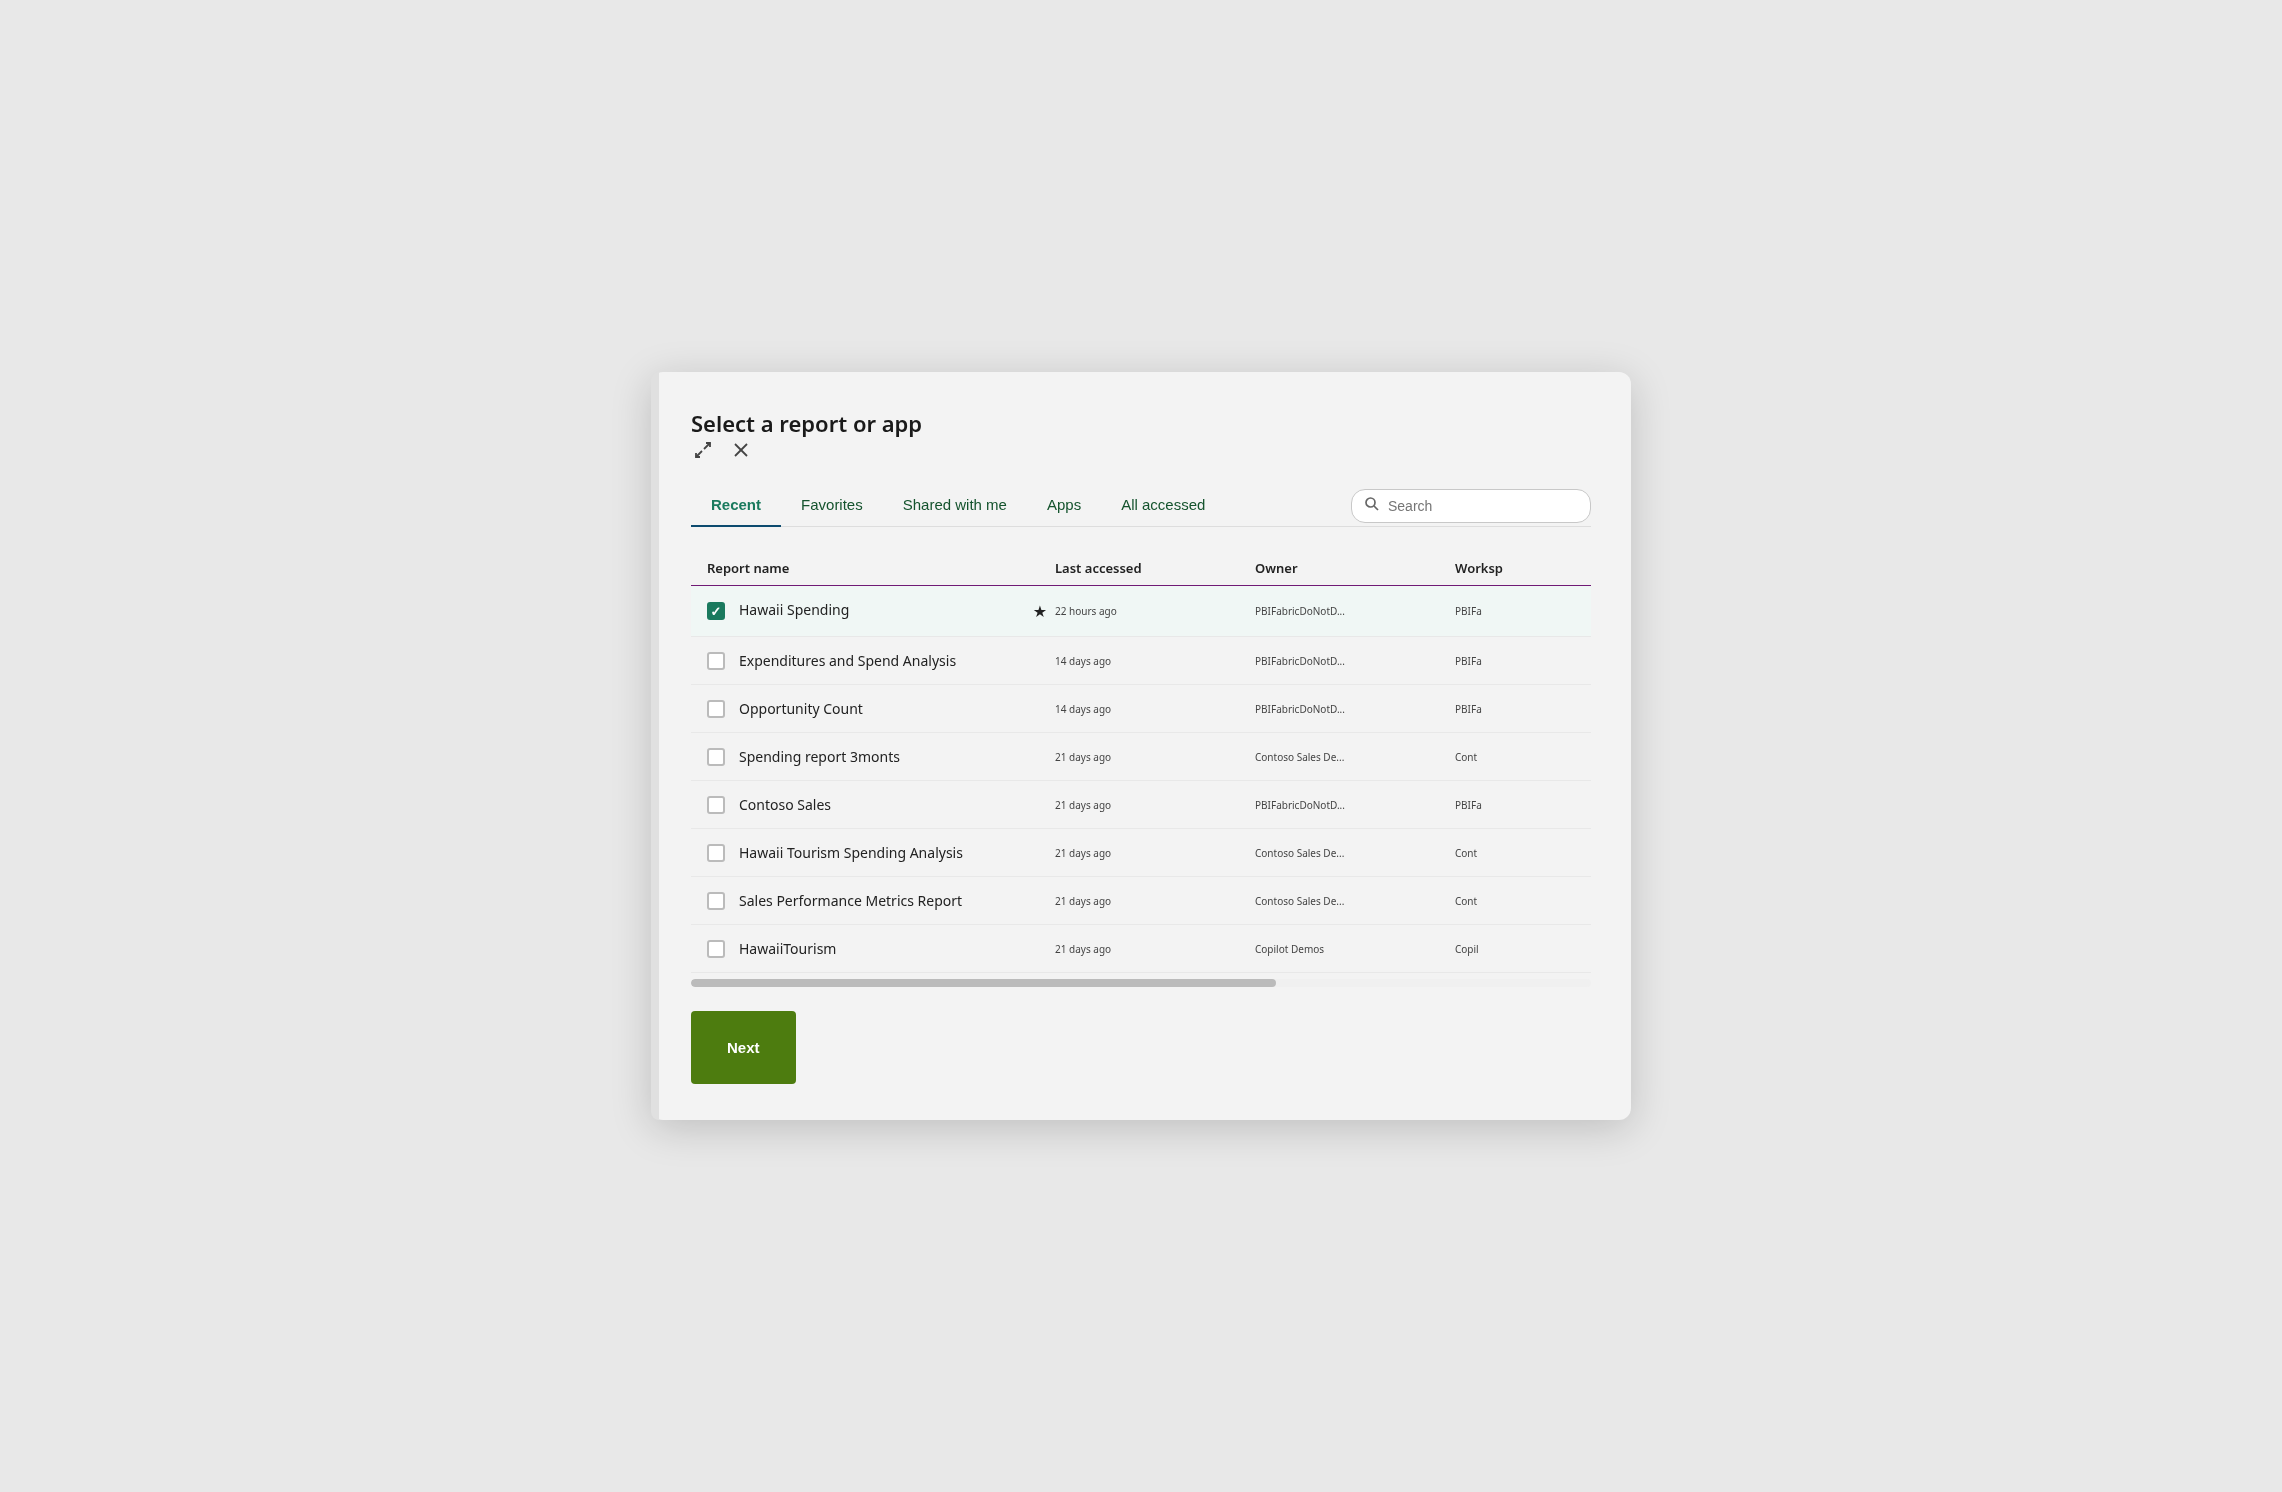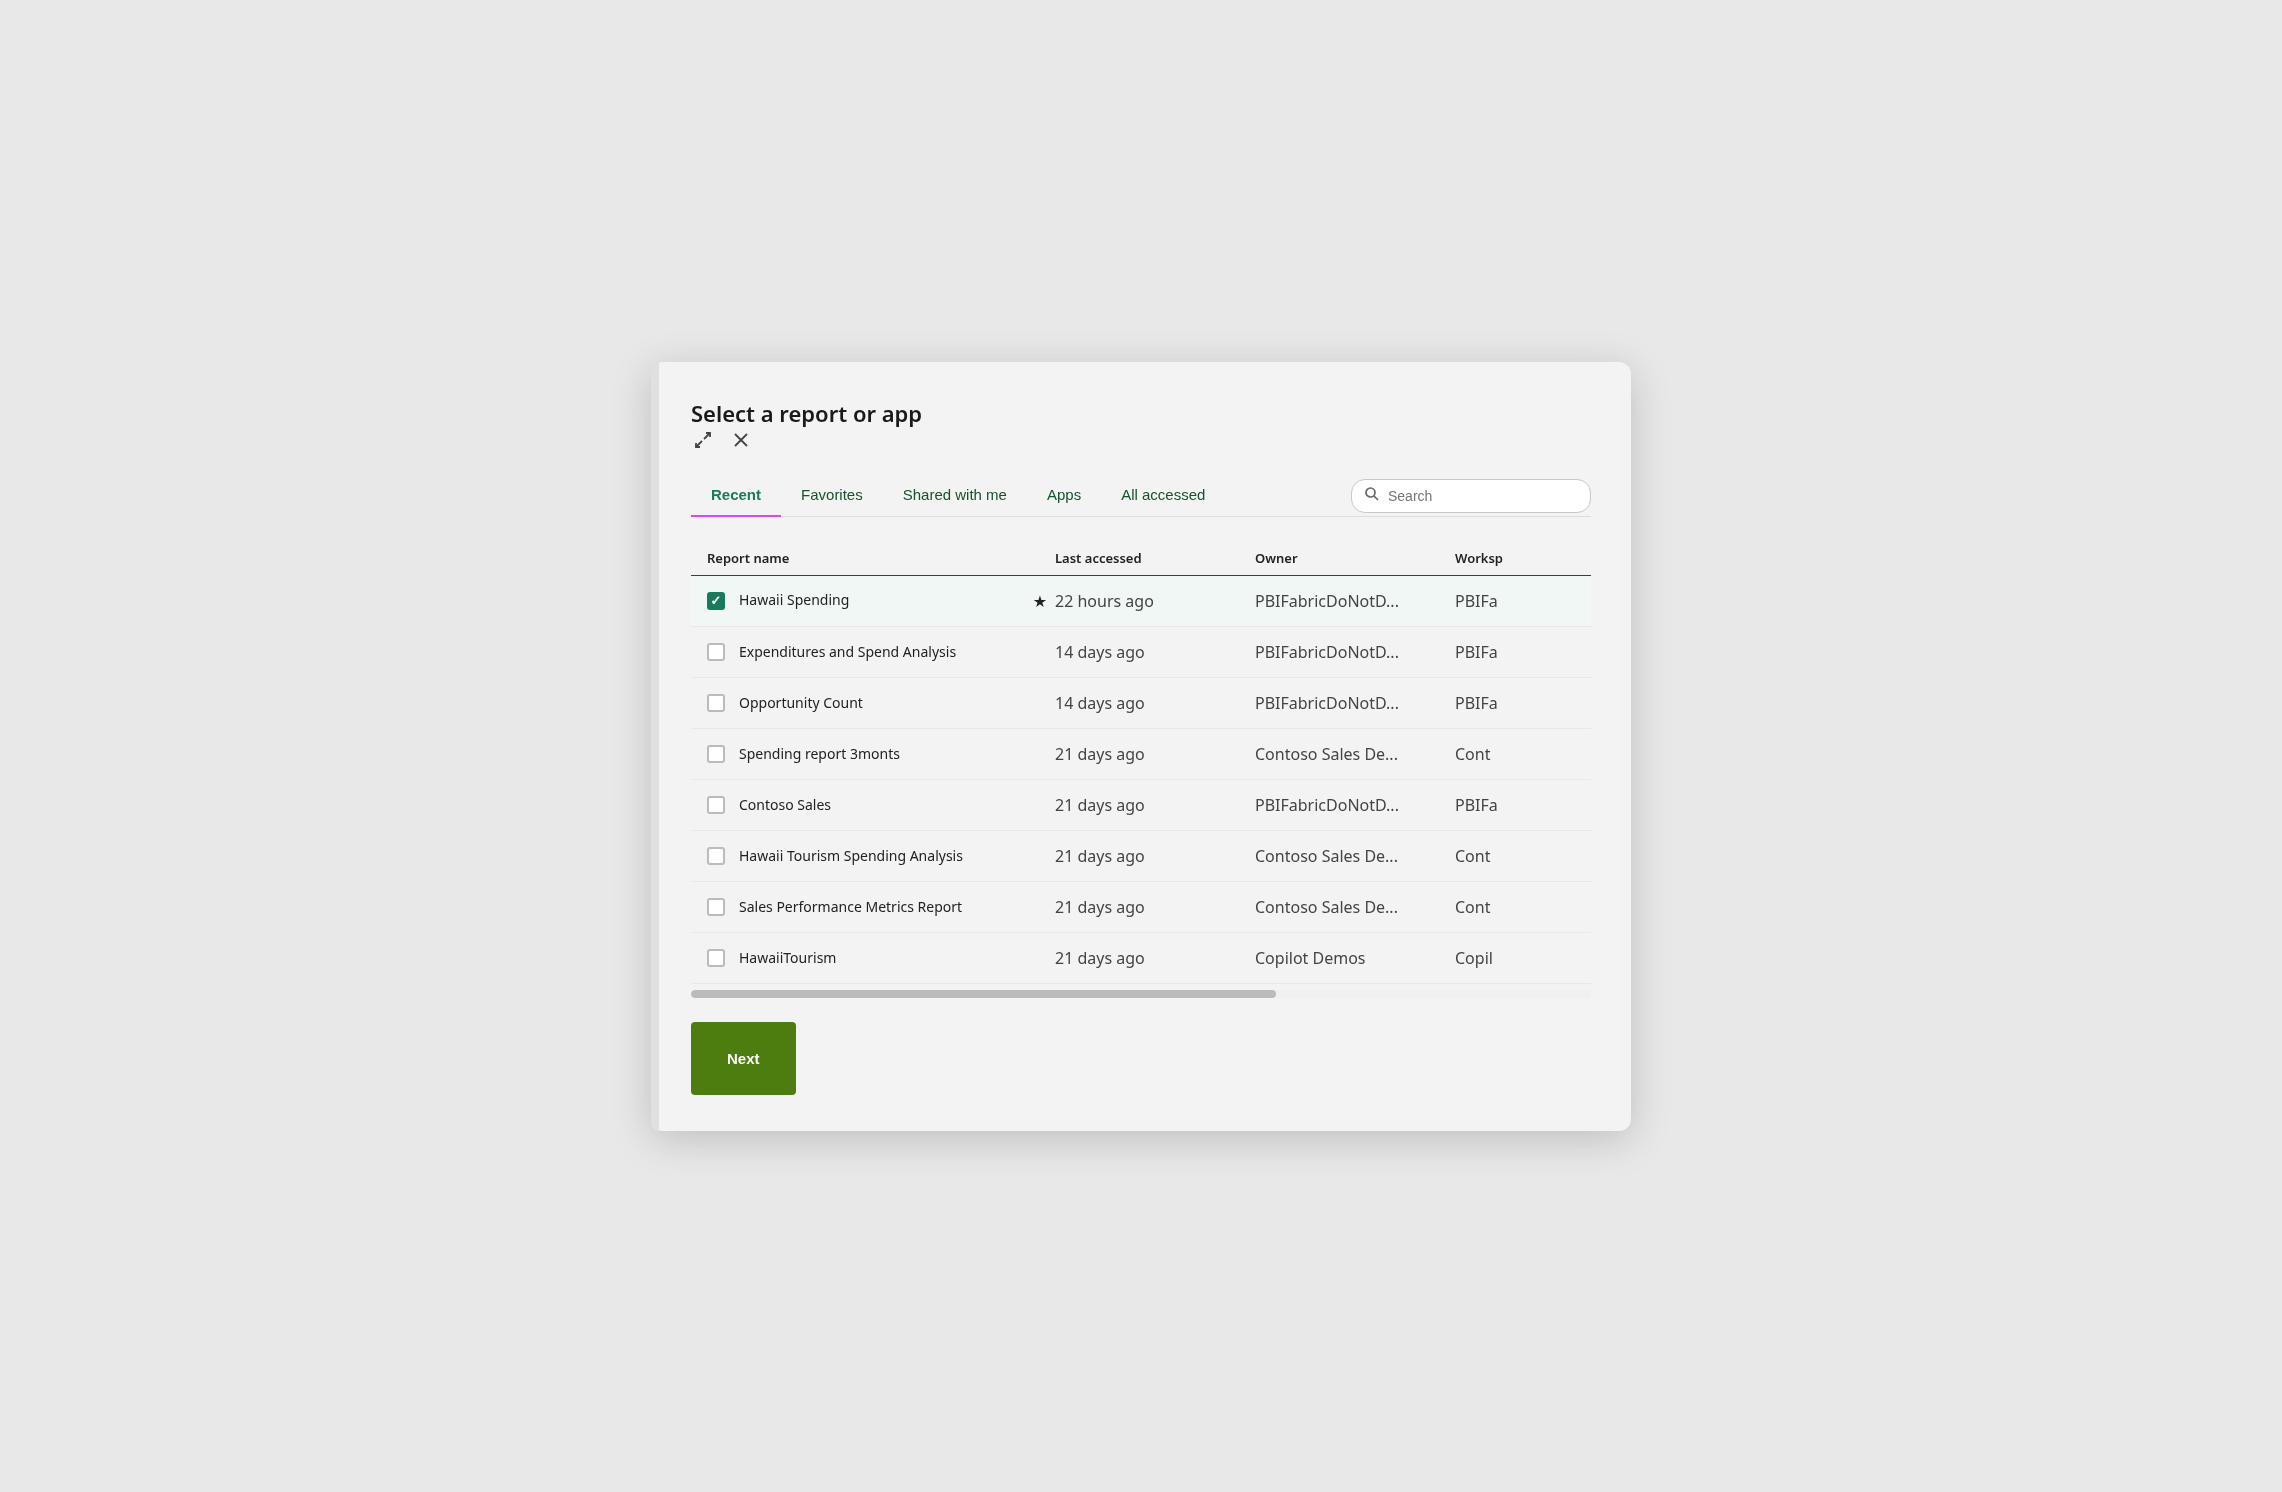--- a/index.html
+++ b/index.html
@@ -84,21 +84,21 @@
       font-weight: 400;
       background: none;
       border-top: none;
       border-left: none;
       border-right: none;
       white-space: nowrap;
     }
 
     .tab.active {
       color: #1a7a5e;
-      border-bottom: 2px solid #d946ef;
+      border-bottom: 2px solid #0c4a6e;
       font-weight: 600;
     }
 
     .search-box {
       display: flex;
       align-items: center;
       border: 1px solid #c8c8c8;
       border-radius: 14px;
       padding: 6px 12px;
       background: #fff;
@@ -191,21 +191,21 @@
       margin-left: auto;
       margin-right: 8px;
     }
 
     .row-name {
       font-size: 14px;
       color: #222;
     }
 
     .row-date, .row-owner, .row-workspace {
-      font-size: 16px;
+      font-size: 10px;
       color: #444;
     }
 
     .name-star-wrap {
       display: flex;
       align-items: flex-start;
       gap: 7px;
       flex: 1;
     }
 

